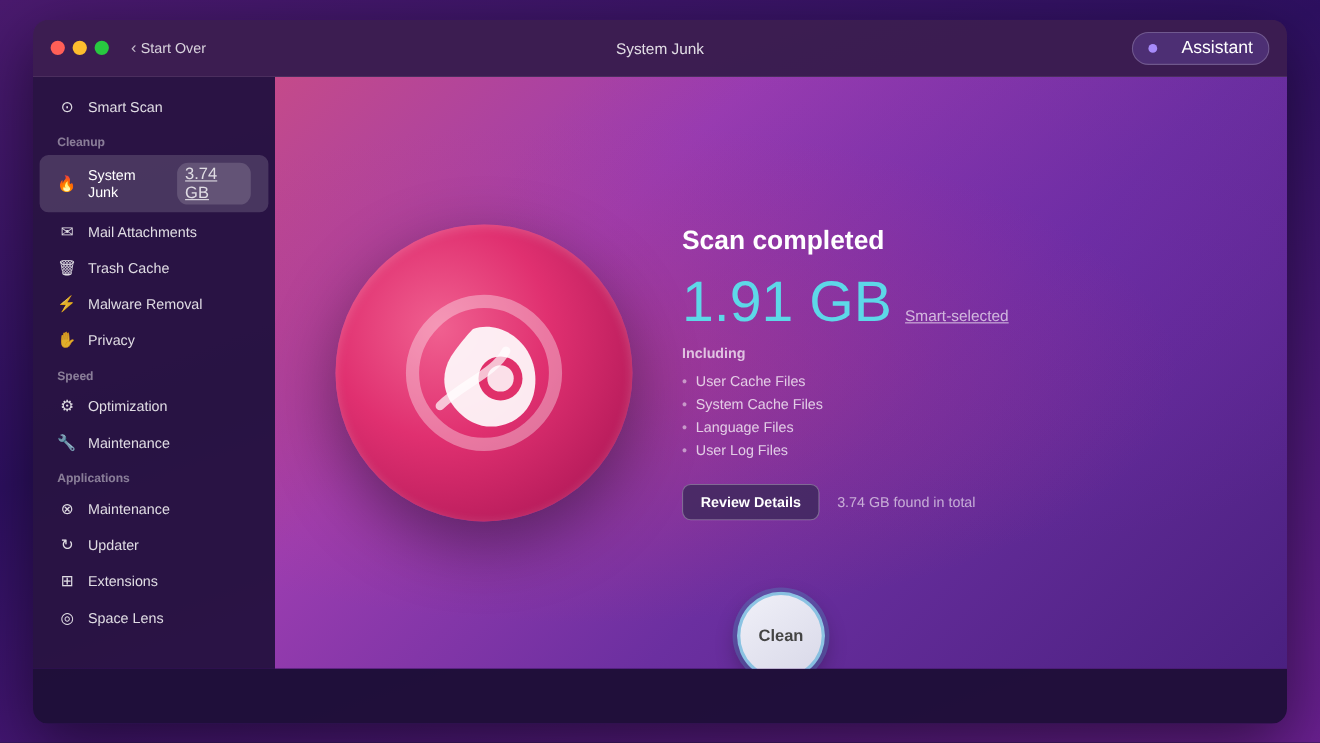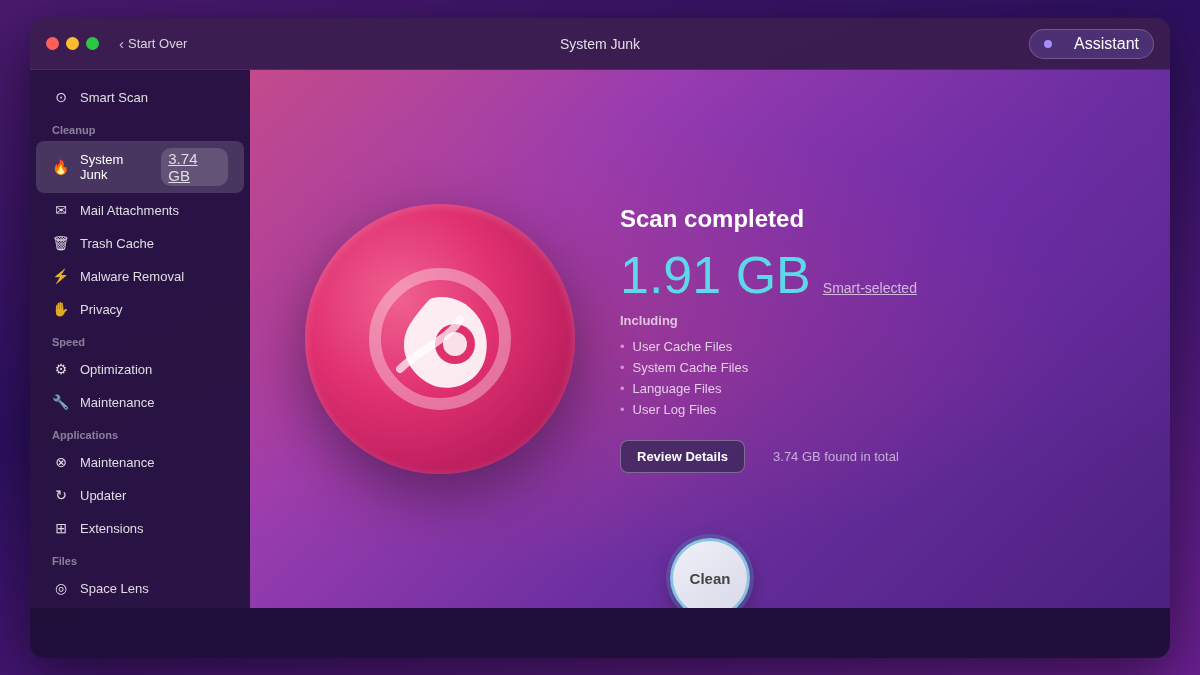--- a/index.html
+++ b/index.html
@@ -269,21 +269,21 @@
     }
 
     .file-list li::before {
       content: '•';
       color: rgba(255,255,255,0.5);
     }
 
     .review-row {
       display: flex;
       align-items: center;
-      gap: 28px;
+      gap: 16px;
     }
 
     .review-btn {
       background: rgba(60,40,90,0.8);
       border: 1px solid rgba(255,255,255,0.3);
       border-radius: 8px;
       padding: 8px 16px;
       color: white;
       font-size: 13px;
       font-weight: 600;
@@ -412,21 +412,20 @@
       </div>
       <div class="sidebar-item">
         <span class="sidebar-icon">↻</span>
         <span>Updater</span>
       </div>
       <div class="sidebar-item">
         <span class="sidebar-icon">⊞</span>
         <span>Extensions</span>
       </div>
 
-      <div class="sidebar-section-label">Files</div>
       <div class="sidebar-item">
         <span class="sidebar-icon">◎</span>
         <span>Space Lens</span>
       </div>
 
     </div>
 
     <div class="main-panel">
       <div class="content-row">
 

